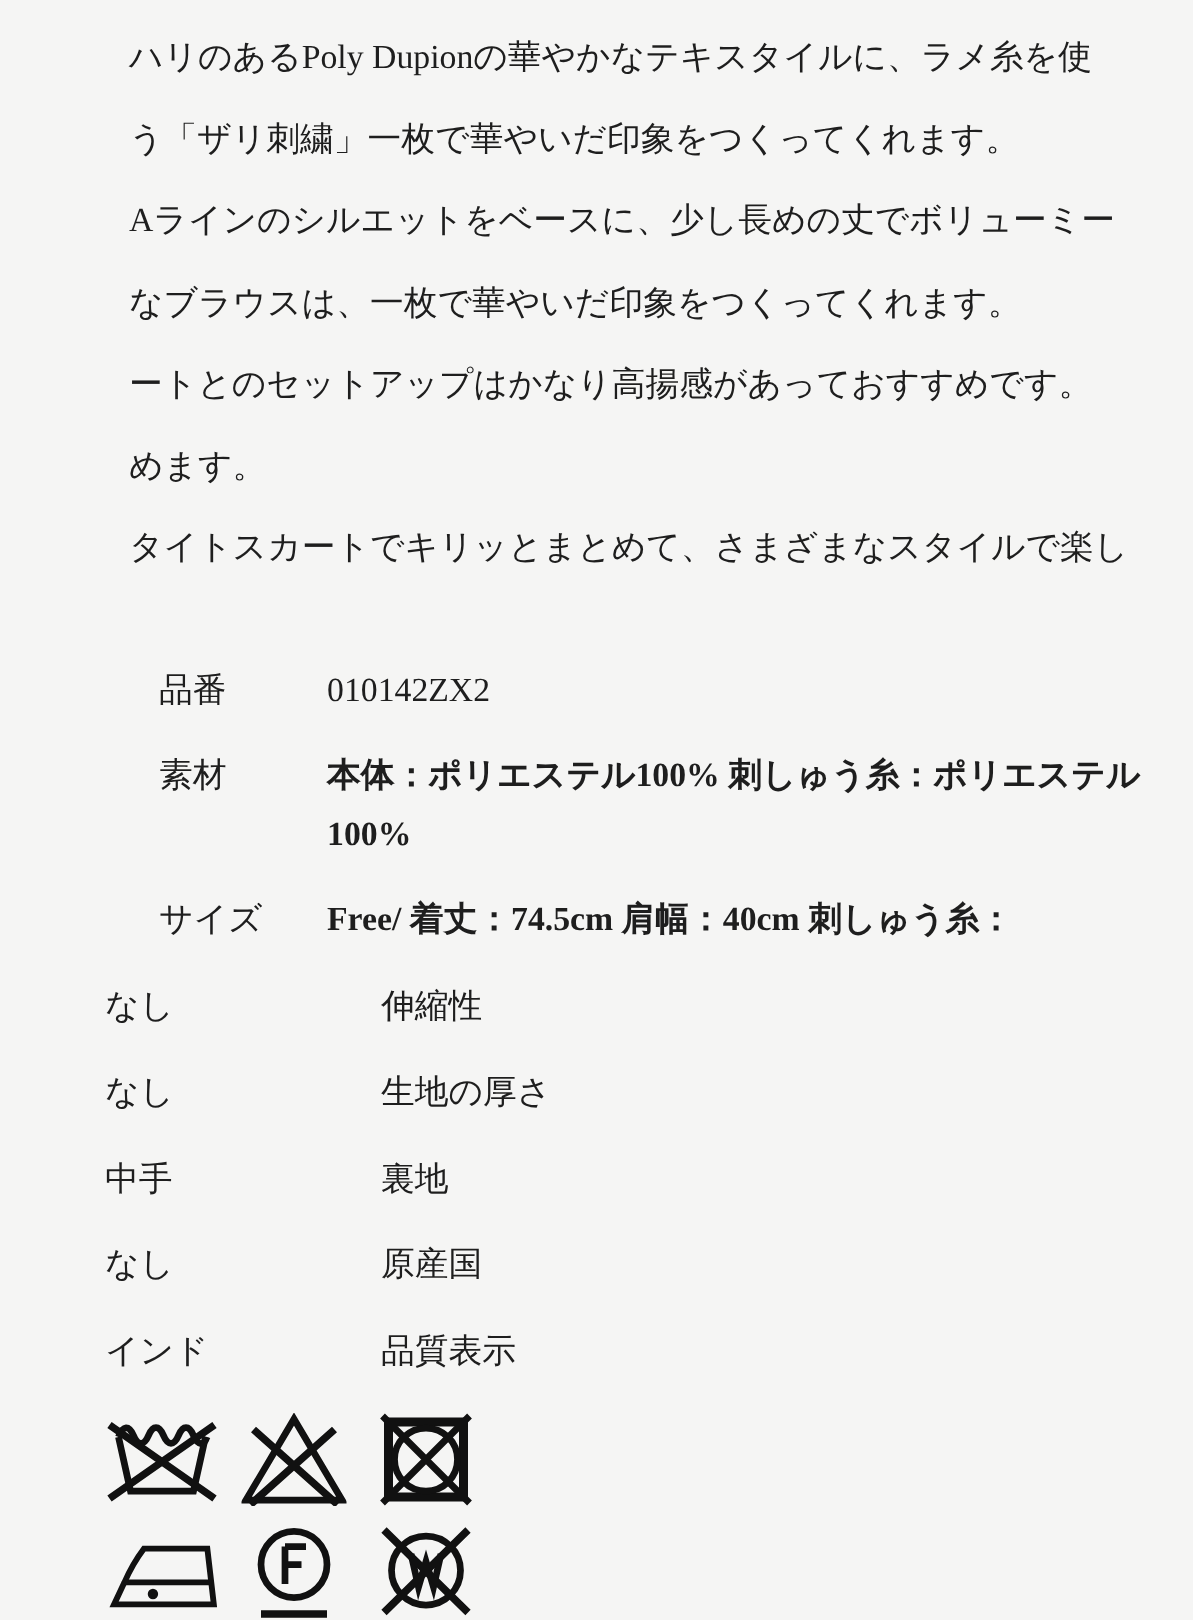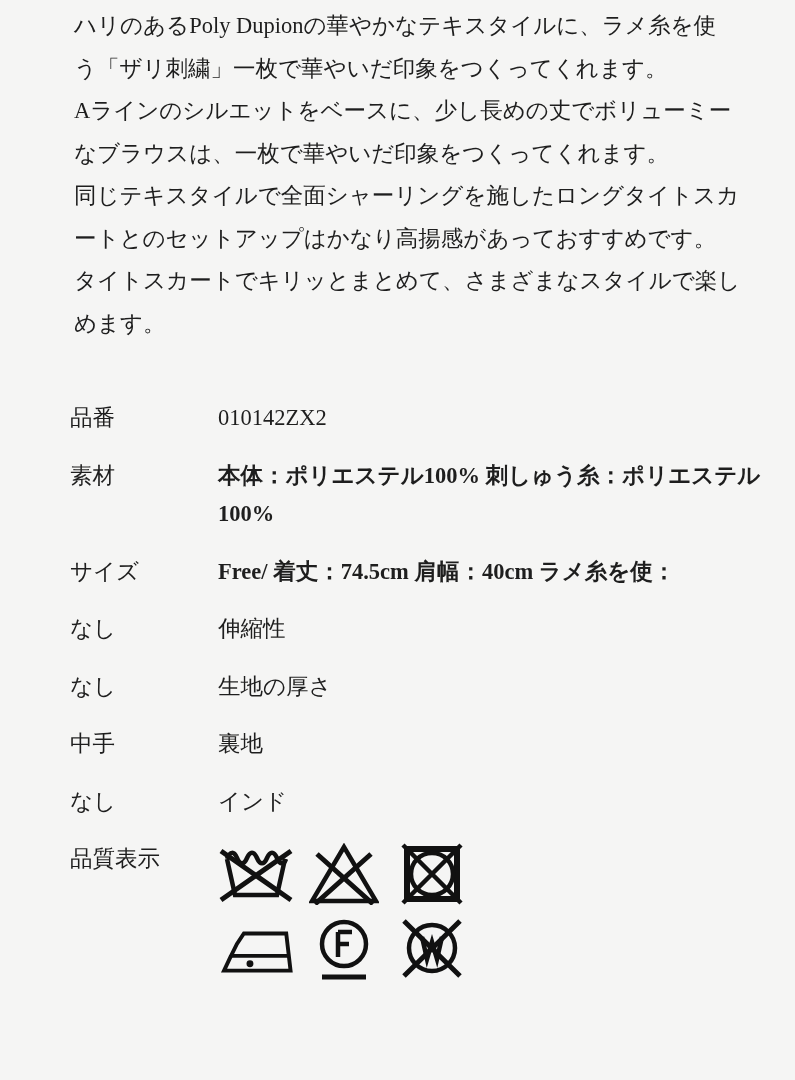--- a/index.html
+++ b/index.html
@@ -9,30 +9,30 @@
     overflow: hidden;
     box-sizing: border-box;
     background: #f5f5f4;
     color: #1e1e1e;
     padding: 3px 70px 0 70px;
     font-family: "Liberation Serif", "DejaVu Serif", serif;
     font-size: 22.5px;
     line-height: 38.5px;
   }
   .description p {
-    margin: 4px;
+    margin: 16px;
     white-space: nowrap;
   }
   .spec {
     margin-top: 56px;
     display: grid;
     grid-template-columns: 148px 1fr;
     row-gap: 19px;
   }
-  .spec .label { white-space: nowrap; }
+  .spec .label { white-space: nowrap; margin-left: 36px; }
   .spec .value { white-space: nowrap; }
   .spec .value .vline { white-space: nowrap; font-weight: bold; }
   .care-grid {
     display: grid;
     grid-template-columns: repeat(3, 76px);
     column-gap: 12px;
     row-gap: 13px;
     padding-top: 3px;
   }
   .care-cell {
@@ -56,53 +56,53 @@
 </head>
 <body>
 
 <main>
 
   <section class="description">
     <p>ハリのあるPoly Dupionの華やかなテキスタイルに、ラメ糸を使</p>
     <p>う「ザリ刺繍」一枚で華やいだ印象をつくってくれます。</p>
     <p>Aラインのシルエットをベースに、少し長めの丈でボリューミー</p>
     <p>なブラウスは、一枚で華やいだ印象をつくってくれます。</p>
-    <p>同じテキスタイルで全面シャーリングを施したロングタイトスカ</p>
     <p>ートとのセットアップはかなり高揚感があっておすすめです。</p>
+    <p>めます。</p>
     <p>タイトスカートでキリッとまとめて、さまざまなスタイルで楽し</p>
-    <p>めます。</p>
   </section>
 
   <section class="spec">
 
     <div class="label">品番</div>
     <div class="value">010142ZX2</div>
 
     <div class="label">素材</div>
     <div class="value">
       <div class="vline">本体：ポリエステル100% 刺しゅう糸：ポリエステル</div>
       <div class="vline">100%</div>
     </div>
 
     <div class="label">サイズ</div>
     <div class="value">
-      <div class="vline">Free/ 着丈：74.5cm 肩幅：40cm ラメ糸を使：</div>
+      <div class="vline">Free/ 着丈：74.5cm 肩幅：40cm 刺しゅう糸：</div>
     </div>
 
     <div class="value">なし</div>
 
     <div class="label">伸縮性</div>
     <div class="value">なし</div>
 
     <div class="label">生地の厚さ</div>
     <div class="value">中手</div>
 
     <div class="label">裏地</div>
     <div class="value">なし</div>
 
+    <div class="label">原産国</div>
     <div class="value">インド</div>
 
     <div class="label">品質表示</div>
     <div class="value">
       <div class="care-grid">
 
         <div class="care-cell">
           <svg width="76" height="62" viewBox="0 0 76 62">
             <path class="stroke" d="M9,16 C12,8 16,8 19,15 C22,22 26,22 29,15 C32,8 36,8 39,15 C42,22 46,22 49,15 C52,8 56,8 59,15 C62,22 66,22 68,16"></path>
             <path class="stroke" d="M9,16 L17,52 L59,52 L67,16"></path>

